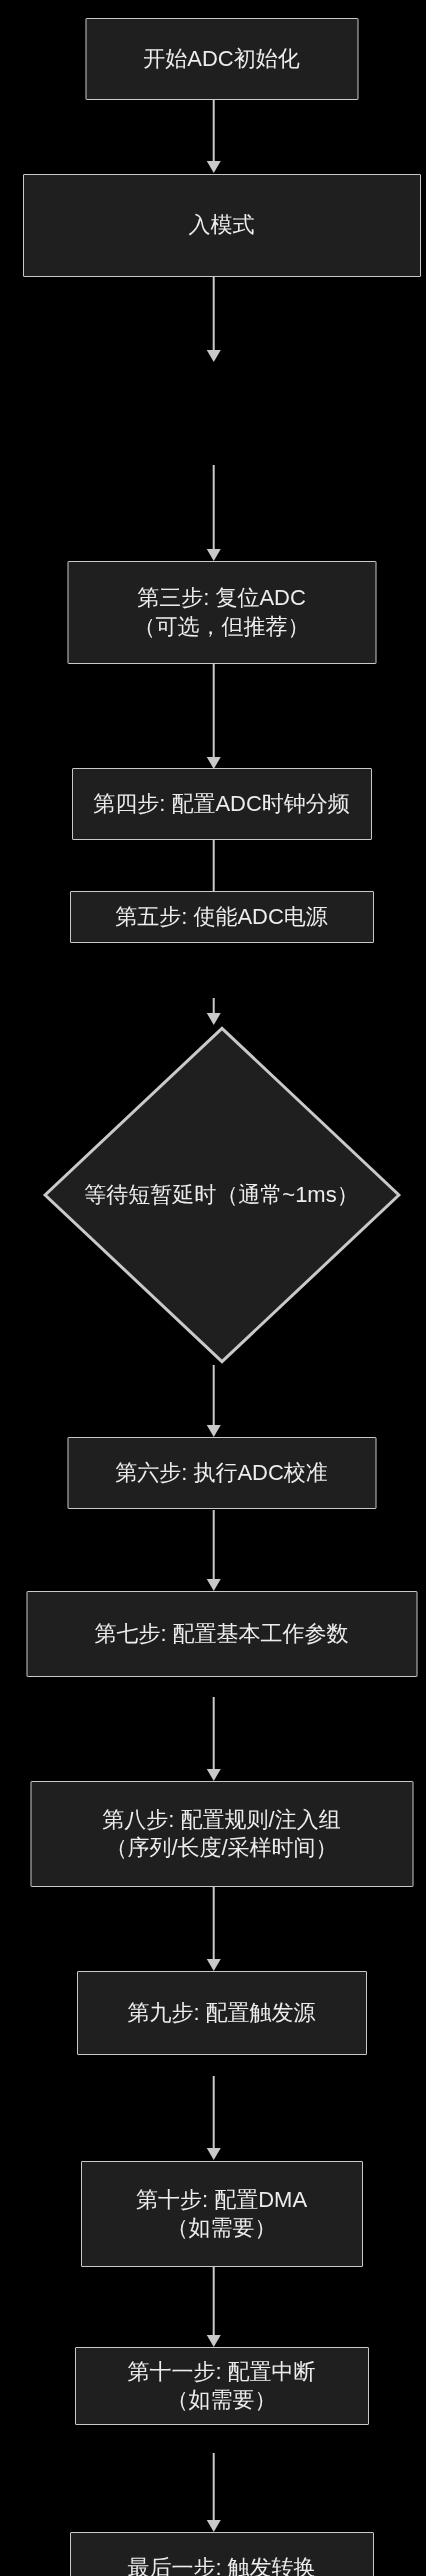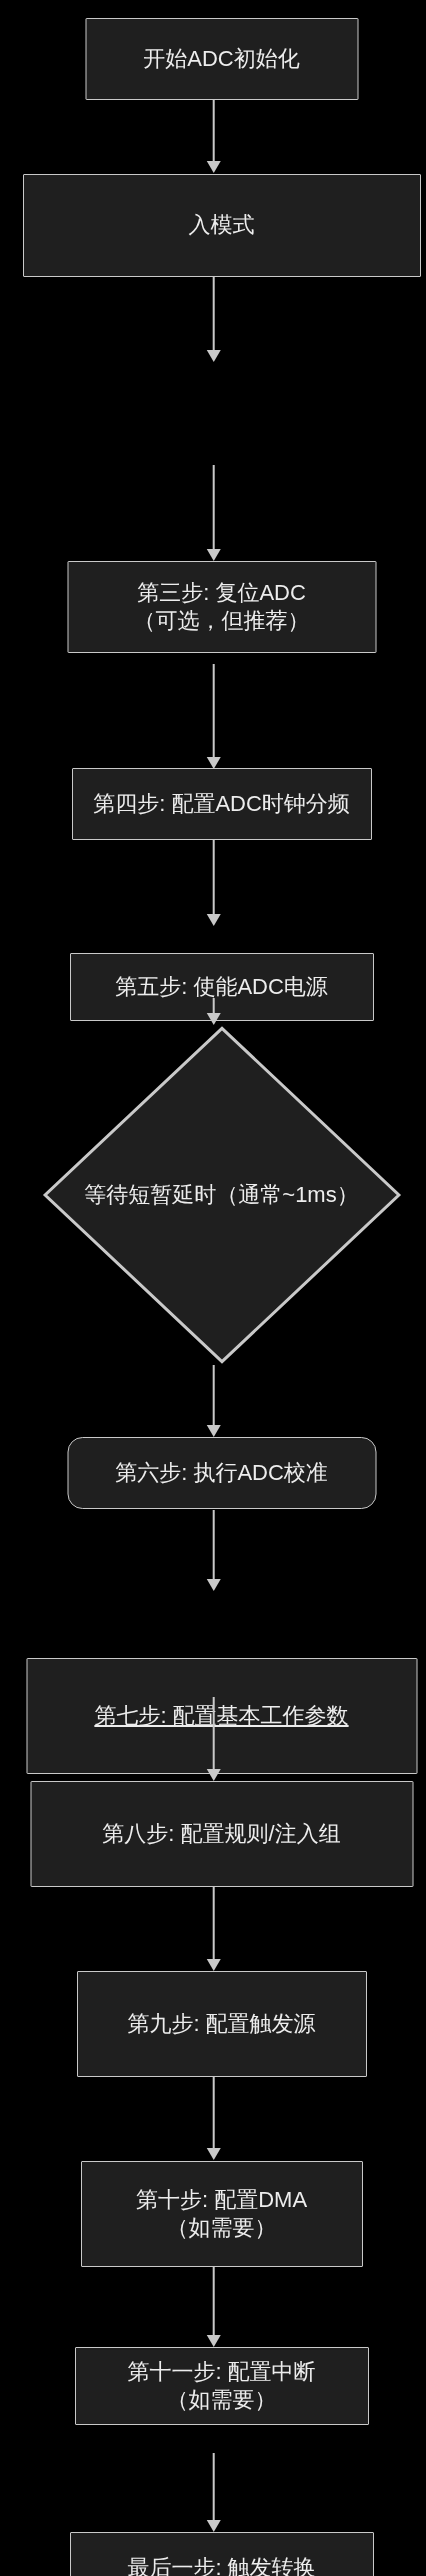--- a/index.html
+++ b/index.html
@@ -111,40 +111,40 @@
     <div class="shaft"></div>
     <div class="head"></div>
   </div>
 
 
   <div class="arrow" style="top:465px;height:96px;">
     <div class="shaft"></div>
     <div class="head"></div>
   </div>
 
-  <div class="node rect" style="top:561px;width:309px;height:92px;">
+  <div class="node rect" style="top:561px;width:309px;height:103px;">
     <span>第三步: 复位ADC</span>
     <span>（可选，但推荐）</span>
   </div>
 
   <div class="arrow" style="top:664px;height:105px;">
     <div class="shaft"></div>
     <div class="head"></div>
   </div>
 
   <div class="node rect" style="top:768px;width:300px;height:72px;">
     <span>第四步: 配置ADC时钟分频</span>
   </div>
 
   <div class="arrow" style="top:840px;height:86px;">
     <div class="shaft"></div>
     <div class="head"></div>
   </div>
 
-  <div class="node rect" style="top:953px;width:304px;height:68px;">
+  <div class="node rect" style="top:891px;width:304px;height:52px;">
     <span>第五步: 使能ADC电源</span>
   </div>
 
   <div class="arrow" style="top:998px;height:27px;">
     <div class="shaft"></div>
     <div class="head"></div>
   </div>
 
   <div class="node diamond" style="top:1025px;width:361px;height:340px;">
     <svg class="shape-svg" viewBox="0 0 100 100" preserveAspectRatio="none" aria-hidden="true">
@@ -154,48 +154,49 @@
       <span>等待短暂延时</span>
       <span>（通常~1ms）</span>
     </div>
   </div>
 
   <div class="arrow" style="top:1365px;height:72px;">
     <div class="shaft"></div>
     <div class="head"></div>
   </div>
 
-  <div class="node rect" style="top:1437px;width:309px;height:72px;border-radius:15px;">
+  <div class="node rect" style="top:1437px;width:309px;height:72px;">
     <span>第六步: 执行ADC校准</span>
   </div>
 
   <div class="arrow" style="top:1510px;height:81px;">
     <div class="shaft"></div>
     <div class="head"></div>
   </div>
 
-  <div class="node rect" style="top:1658px;width:391px;height:116px;text-decoration:underline;">
+  <div class="node rect" style="top:1591px;width:391px;height:86px;">
     <span>第七步: 配置基本工作参数</span>
   </div>
 
   <div class="arrow" style="top:1697px;height:84px;">
     <div class="shaft"></div>
     <div class="head"></div>
   </div>
 
   <div class="node rect" style="top:1781px;width:383px;height:106px;">
     <span>第八步: 配置规则/注入组</span>
+    <span>（序列/长度/采样时间）</span>
   </div>
 
   <div class="arrow" style="top:1887px;height:84px;">
     <div class="shaft"></div>
     <div class="head"></div>
   </div>
 
-  <div class="node rect" style="top:1971px;width:290px;height:106px;">
+  <div class="node rect" style="top:1971px;width:290px;height:84px;">
     <span>第九步: 配置触发源</span>
   </div>
 
   <div class="arrow" style="top:2076px;height:84px;">
     <div class="shaft"></div>
     <div class="head"></div>
   </div>
 
   <div class="node rect" style="top:2161px;width:282px;height:106px;">
     <span>第十步: 配置DMA</span>

